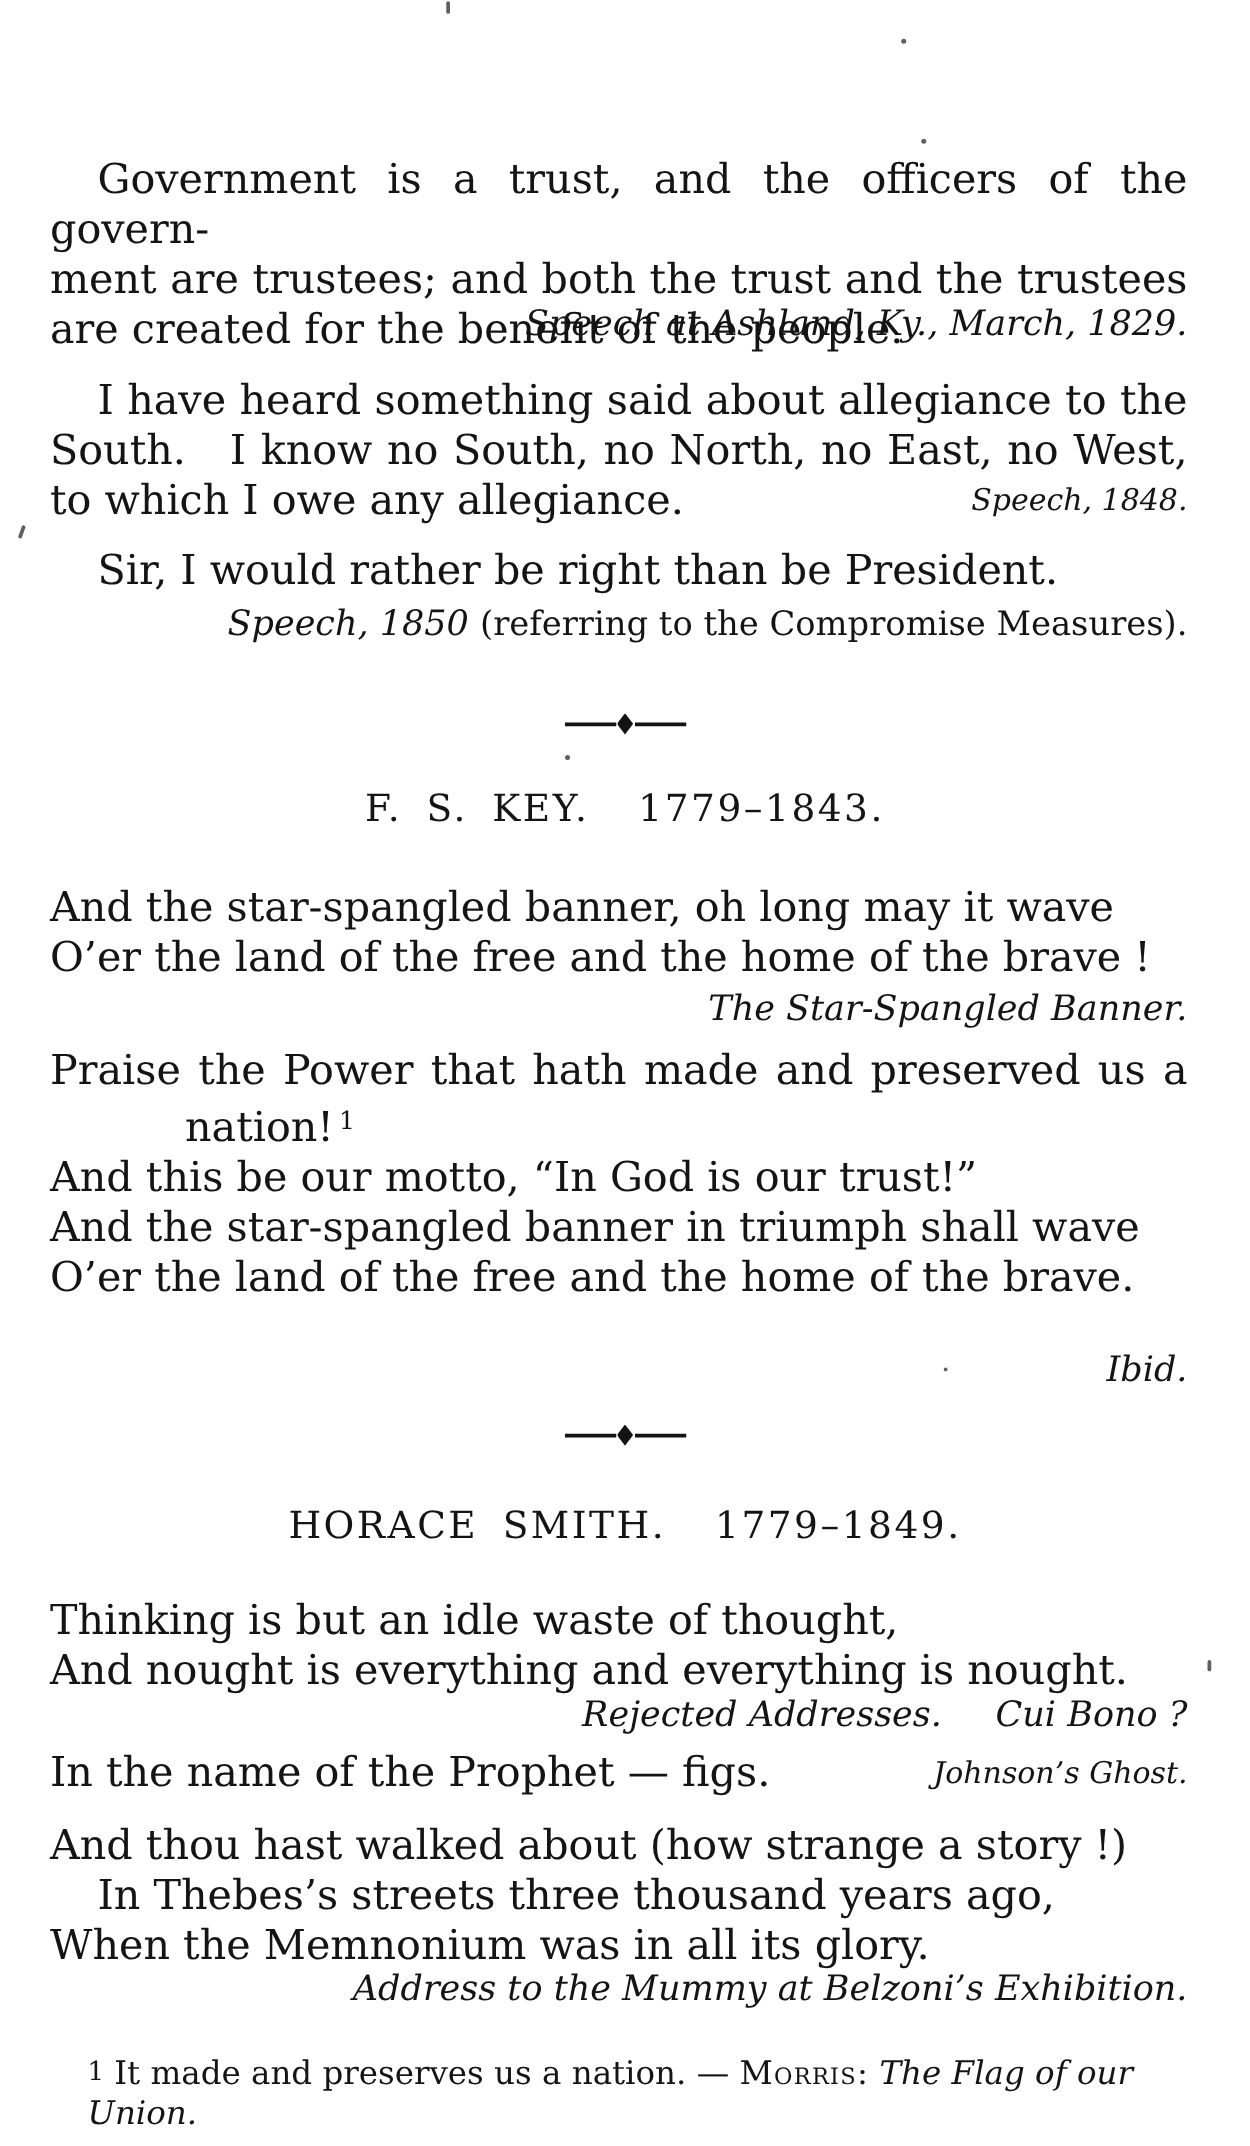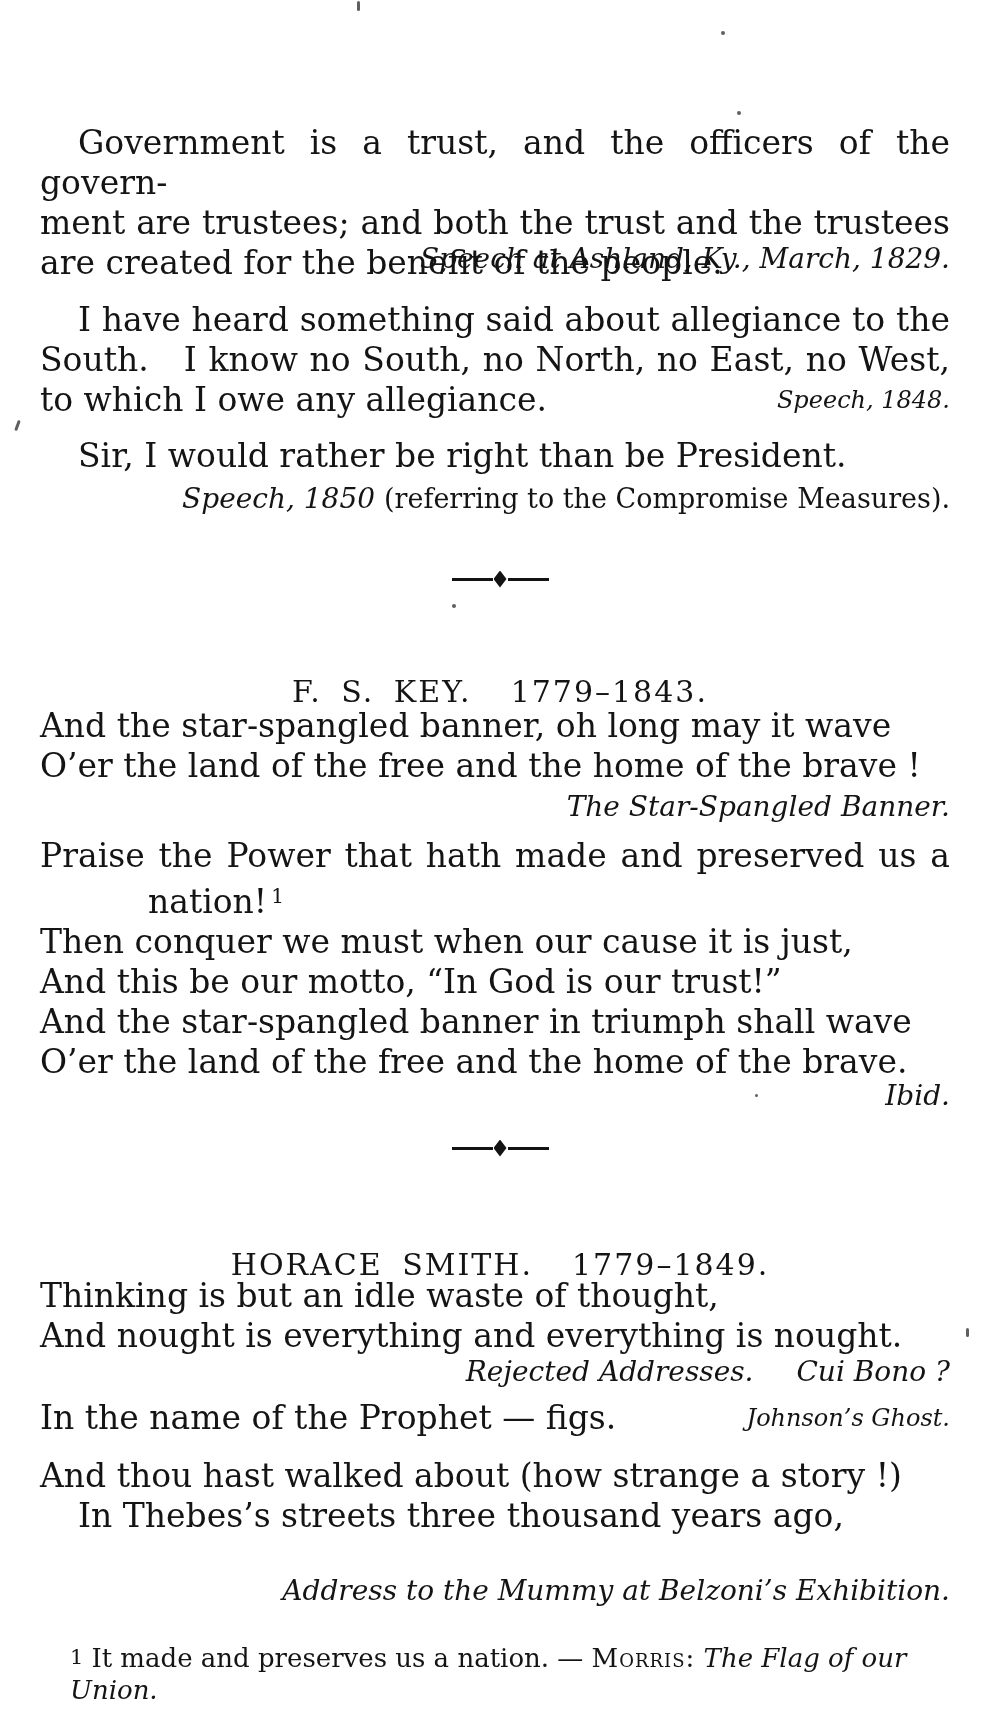--- a/index.html
+++ b/index.html
@@ -24,21 +24,21 @@
   .flexline{display:flex;justify-content:space-between;align-items:center;}
   .flexline .attr-inline{font-style:italic;font-size:24px;}
   .running-head{position:relative;height:36px;}
   .running-title{
     text-align:center;font-size:27px;letter-spacing:2.5px;word-spacing:4px;line-height:36px;
   }
   .page-num{
     position:absolute;right:53px;top:0;font-size:33px;letter-spacing:2px;line-height:36px;
   }
   .heading{
-    text-align:center;font-size:30px;letter-spacing:2px;word-spacing:8px;line-height:36px;margin-top:44px;
+    text-align:center;font-size:30px;letter-spacing:2px;word-spacing:8px;line-height:36px;
   }
   .divider{display:flex;align-items:center;justify-content:center;height:18px;}
   .divider .rule{width:41px;height:3px;background:#131313;}
   .divider .diamond{
     width:13px;height:17px;background:#131313;margin:0 1px;
     clip-path:polygon(50% 0,100% 50%,50% 100%,0 50%);
   }
   sup.fn-ref{font-size:20px;vertical-align:10px;margin-left:4px;font-style:normal;}
   .footnote{left:70px;font-size:26px;line-height:32px;}
   .footnote .fn-marker{font-size:21px;vertical-align:3px;margin-right:8px;}
@@ -89,21 +89,20 @@
     <div class="line">And the star-spangled banner, oh long may it wave</div>
     <div class="line">O’er the land of the free and the home of the brave&nbsp;!</div>
   </div>
   <div class="block attr" style="top:790px">The Star-Spangled Banner.</div>
 
   <div class="block" style="top:836px">
     <div class="line justify">Praise the Power that hath made and preserved us a</div>
     <div class="line nation-indent">
       <span>nation!</span><sup class="fn-ref">1</sup>
     </div>
-    <div class="line">Then conquer we must when our cause it is just,</div>
     <div class="line">And this be our motto, “In God is our trust!”</div>
     <div class="line">And the star-spangled banner in triumph shall wave</div>
     <div class="line">O’er the land of the free and the home of the brave.</div>
   </div>
   <div class="block attr" style="top:1079px">Ibid.</div>
 
   <div class="block full divider" style="top:1139px">
     <span class="rule"></span>
     <span class="diamond"></span>
     <span class="rule"></span>
@@ -123,20 +122,21 @@
   <div class="block" style="top:1398px">
     <div class="line flexline">
       <span>In the name of the Prophet — figs.</span>
       <span class="attr-inline">Johnson’s Ghost.</span>
     </div>
   </div>
 
   <div class="block" style="top:1456px">
     <div class="line">And thou hast walked about (how strange a story&nbsp;!)</div>
     <div class="line indent2">In Thebes’s streets three thousand years ago,</div>
+    <div class="line">When the Memnonium was in all its glory.</div>
   </div>
   <div class="block attr" style="top:1574px">Address to the Mummy at Belzoni’s Exhibition.</div>
 
   <div class="block footnote" style="top:1641px">
     <span class="fn-marker">1</span><span>It made and preserves us a nation. —</span>
     <span class="fn-author">Morris:</span>
     <span class="fn-work">The Flag of our Union.</span>
   </div>
 
   <div class="speck" style="left:357px;top:1px;width:3px;height:10px"></div>

